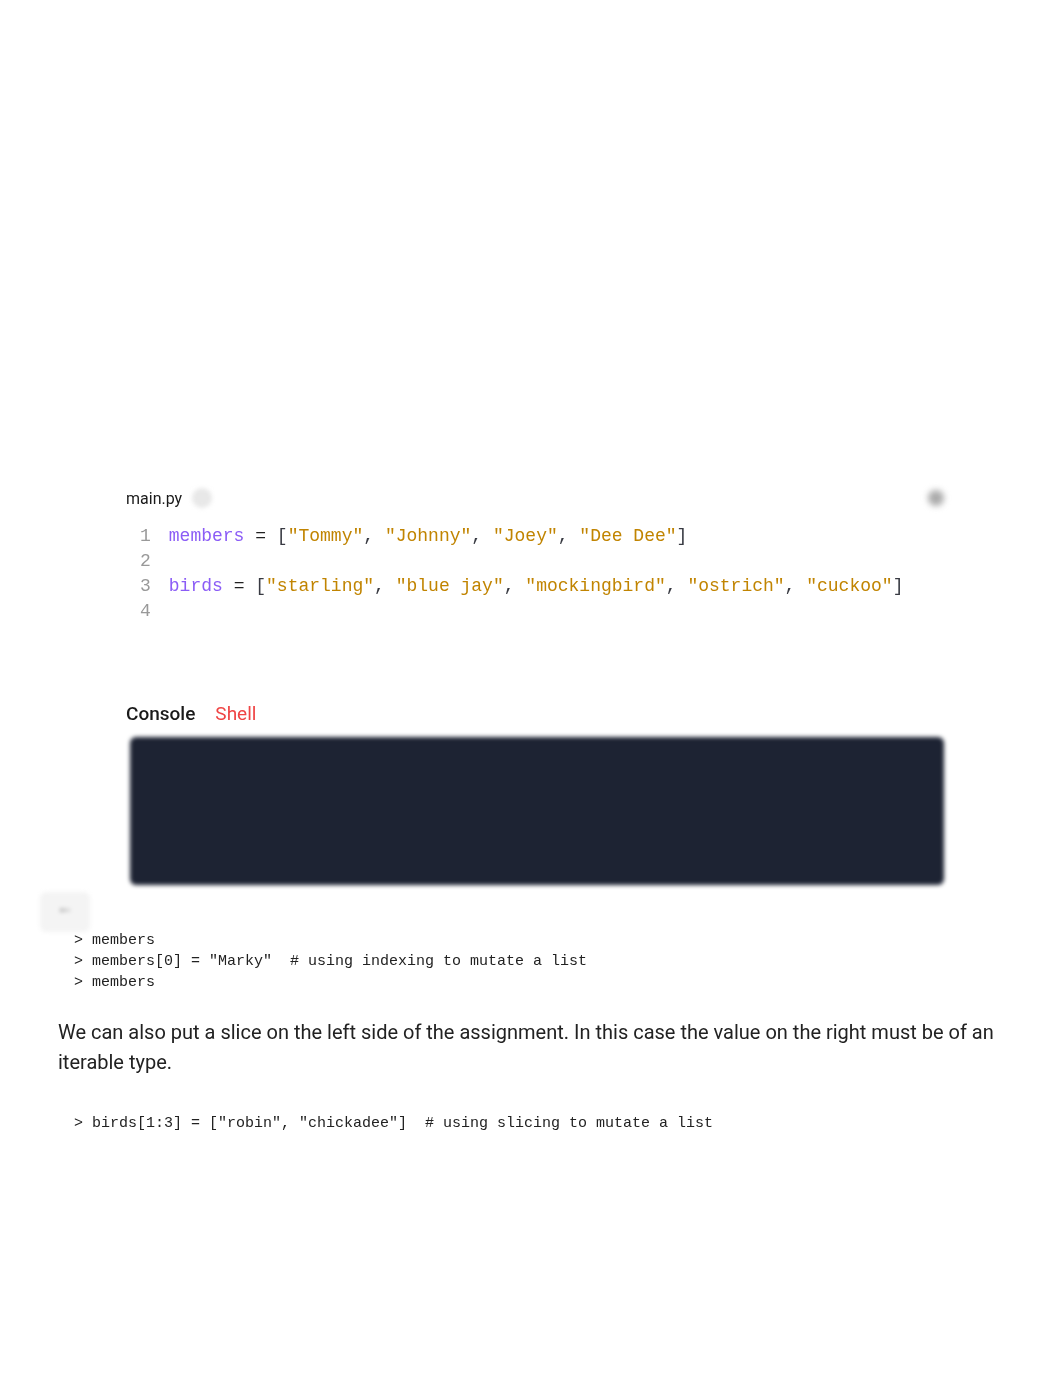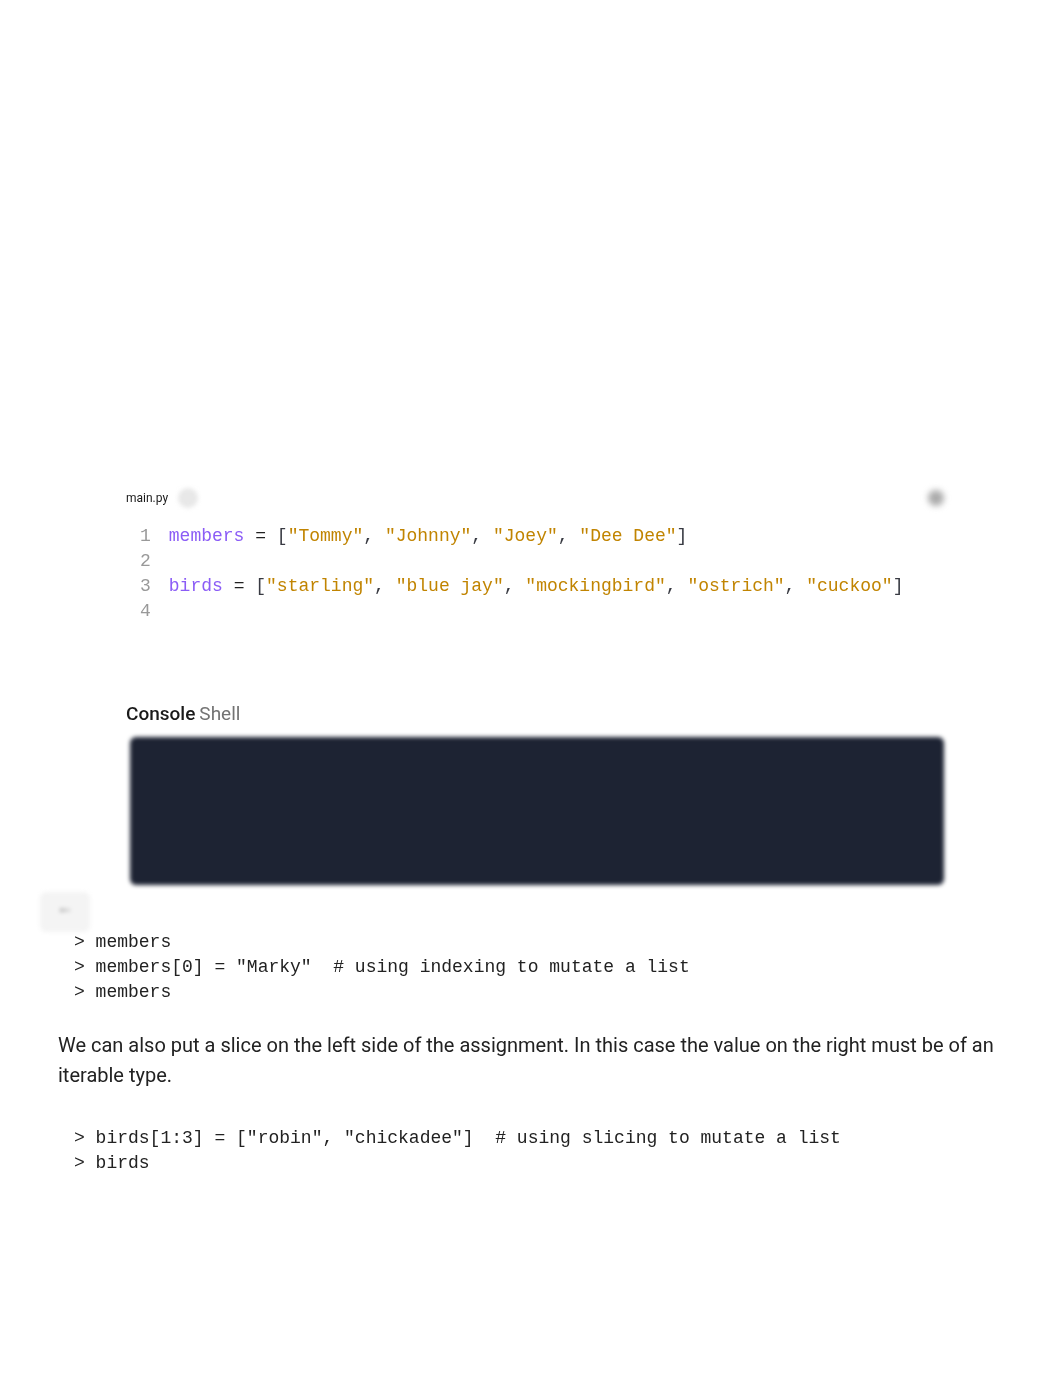--- a/index.html
+++ b/index.html
@@ -17,21 +17,21 @@
       left: 126px;
       right: 118px;
     }
     .file-tab-bar {
       display: flex;
       align-items: center;
       justify-content: space-between;
       padding-bottom: 10px;
     }
     .file-tab {
-      font-size: 12px;
+      font-size: 16px;
       color: #1a1a1a;
       display: flex;
       align-items: center;
       gap: 10px;
       justify-content: center;
     }
     .file-tab-dot {
       width: 20px;
       height: 20px;
       border-radius: 50%;
@@ -67,26 +67,26 @@
     .pun { color: #383a42; }
     
     .console-container {
       position: absolute;
       top: 702px;
       left: 126px;
       right: 118px;
     }
     .console-tabs {
       display: flex;
-      gap: 4px;
+      gap: 20px;
       font-size: 19px;
       padding-bottom: 12px;
     }
     .console-tab-active { color: #1a1a1a; font-weight: 500; }
-    .console-tab-inactive { color: #737373; }
+    .console-tab-inactive { color: #ef4444; }
     .console-body {
       height: 148px;
       background: #1d2333;
       border-radius: 6px;
       margin-left: 4px;
       filter: blur(2px);
     }
     
     .arrow-btn {
       position: absolute;
@@ -109,21 +109,21 @@
       top: 918px;
       left: 58px;
       right: 58px;
       font-size: 20px;
       line-height: 1.5;
       color: #222;
     }
     .para { margin-bottom: 24px; }
     .code-block {
       font-family: "SF Mono", Consolas, "Liberation Mono", Menlo, monospace;
-      font-size: 18px;
+      font-size: 15px;
       line-height: 1.4;
       padding: 12px 16px 24px 16px;
       color: #222;
     }
     .code-block .line { white-space: pre; }
   </style>
 </head>
 <body>
 
 <div class="editor-container">
@@ -164,15 +164,14 @@
 
 <div class="text-content">
   <div class="code-block">
     <div class="line">&gt; members</div>
     <div class="line">&gt; members[0] = "Marky"  # using indexing to mutate a list</div>
     <div class="line">&gt; members</div>
   </div>
   <p class="para">We can also put a slice on the left side of the assignment. In this case the value on the right must be of an iterable type.</p>
   <div class="code-block">
     <div class="line">&gt; birds[1:3] = ["robin", "chickadee"]  # using slicing to mutate a list</div>
-    <div class="line">&gt; birds</div>
   </div>
 </div>
 
 </body></html>

